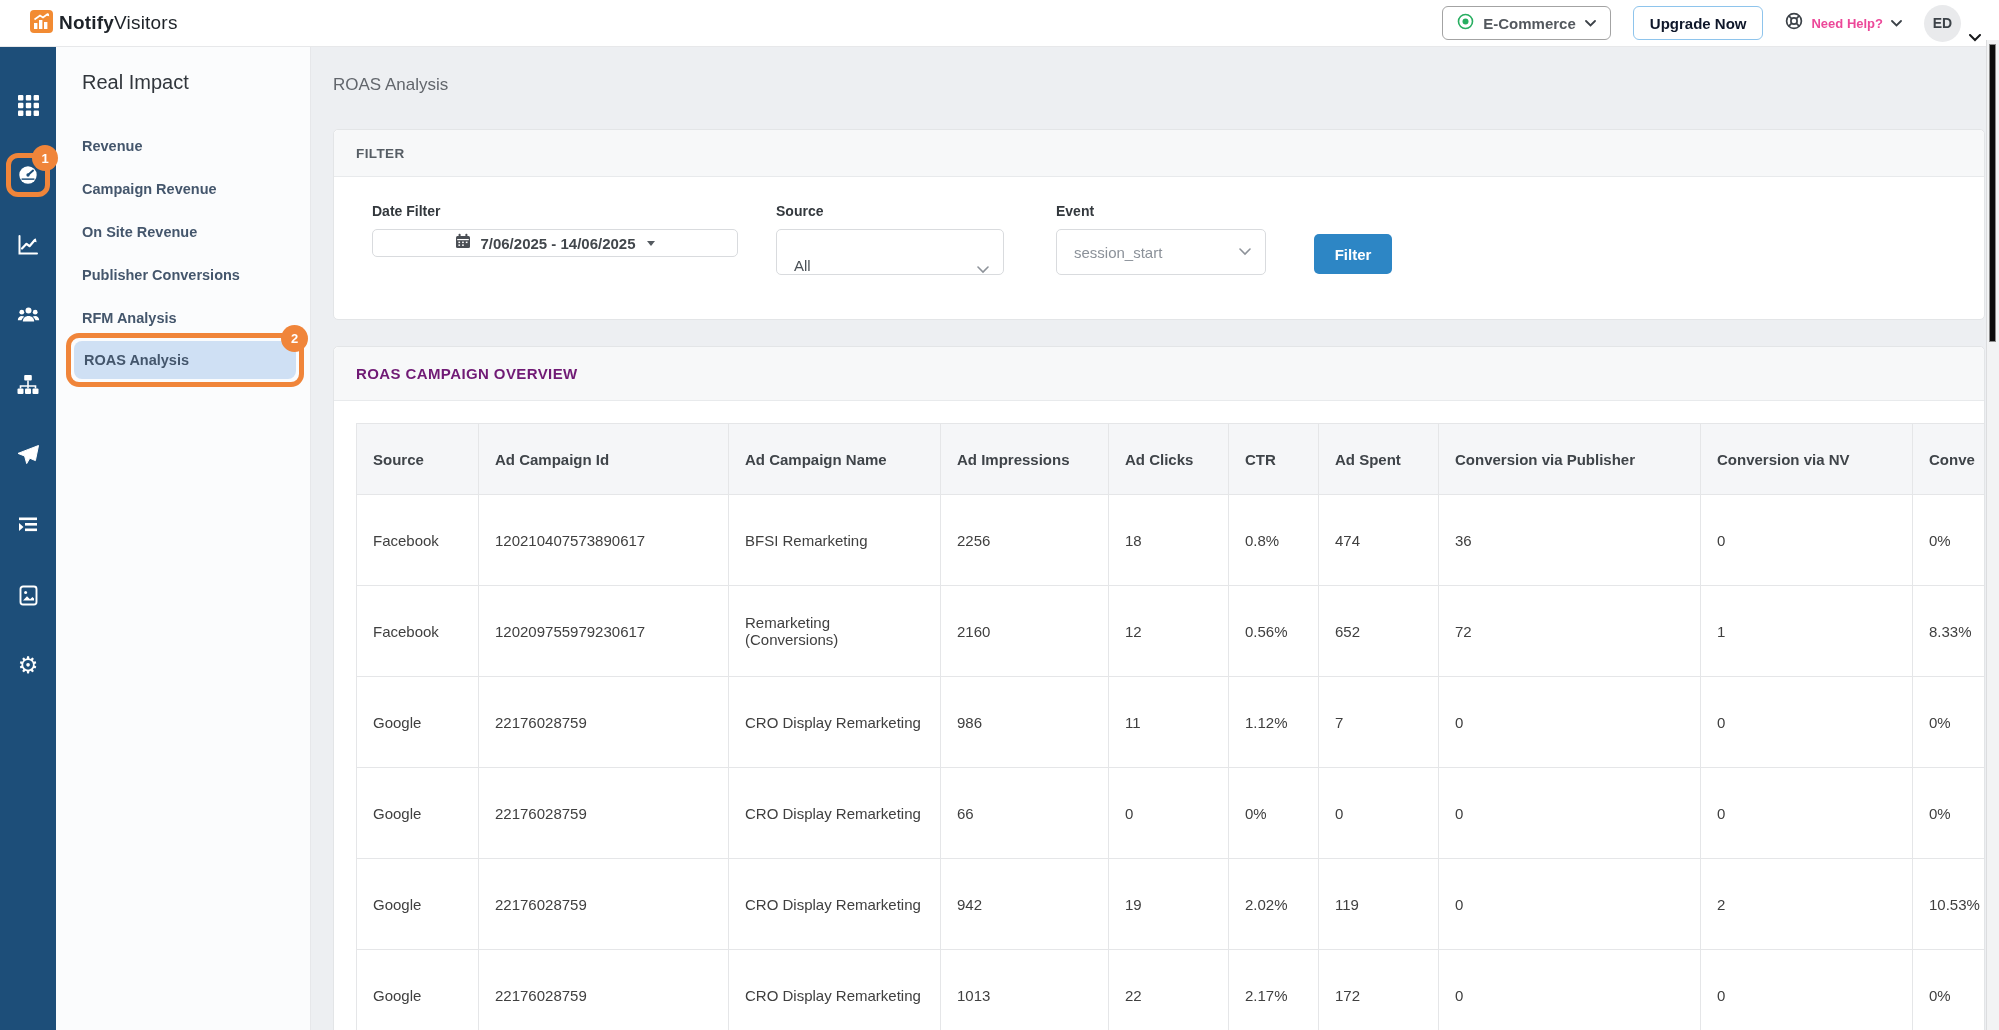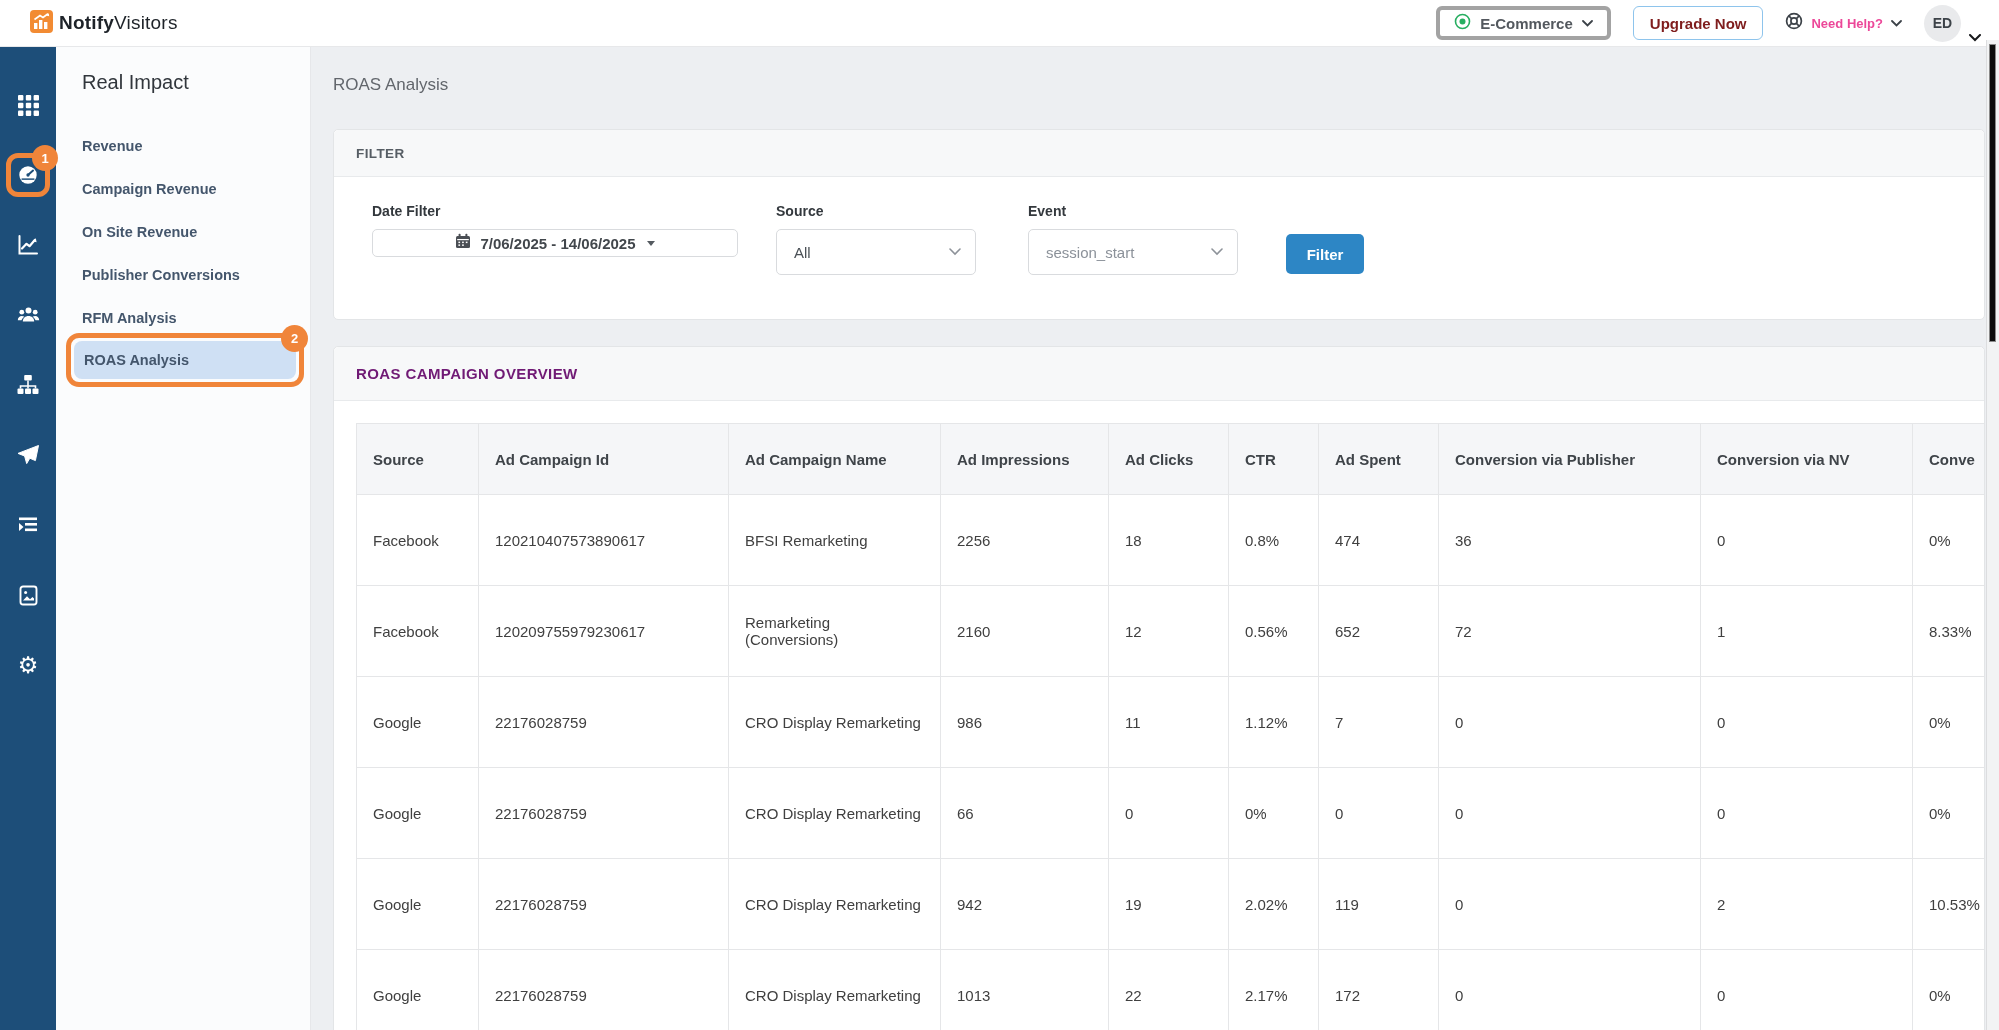--- a/index.html
+++ b/index.html
@@ -6,25 +6,25 @@
   html,body { width:1999px; height:1030px; overflow:hidden; background:#edeff2;
               font-family:"Liberation Sans", sans-serif; }
 
   
   .topbar { position:absolute; left:0; top:0; width:1999px; height:47px; background:#ffffff;
             border-bottom:1px solid #e7e8ea; z-index:30; display:flex; align-items:center; }
   .brand { display:flex; align-items:center; gap:6px; margin-left:30px; }
   .brand-text { font-size:19px; color:#1e2329; letter-spacing:.2px; }
   .brand-text b { font-weight:800; }
   .topbar-right { margin-left:auto; display:flex; align-items:center; gap:22px; margin-right:18px; }
-  .ws-pill { display:flex; align-items:center; gap:9px; border:4px solid #a3a3a3; border-radius:6px;
+  .ws-pill { display:flex; align-items:center; gap:9px; border:1px solid #a3a3a3; border-radius:6px;
              height:34px; padding:12px 14px; background:#fff; cursor:pointer; }
   .ws-pill .lbl { font-size:15px; font-weight:700; color:#53585e; }
   .upgrade-btn { height:34px; padding:0 16px; background:#fff; border:1px solid #8ec4ec; border-radius:6px;
-                 color:#7f1d1d; font-weight:800; font-size:15px; cursor:pointer; }
+                 color:#0f172a; font-weight:800; font-size:15px; cursor:pointer; }
   .help { display:flex; align-items:center; gap:8px; cursor:pointer; }
   .help .lbl { font-size:13px; font-weight:700; color:#ec4899; }
   .avatar-wrap { display:flex; align-items:flex-end; gap:8px; cursor:pointer; }
   .avatar { width:37px; height:37px; border-radius:50%; background:#e9eaec; color:#3c4248;
             font-size:14px; font-weight:800; display:flex; align-items:center; justify-content:center; }
 
   
   .rail { position:absolute; left:0; top:47px; bottom:0; width:56px; background:#1d4e79; z-index:20;
           display:flex; flex-direction:column; align-items:center; padding-top:36px; }
   .rail-item { width:44px; height:44px; display:flex; align-items:center; justify-content:center;
@@ -66,21 +66,21 @@
   .date-box { width:366px; height:28px; border:1px solid #d9dbde; border-radius:5px; background:#fff;
               display:flex; align-items:center; justify-content:center; gap:9px; cursor:pointer; }
   .date-text { font-size:15px; font-weight:700; color:#42474c; }
   .caret-down { width:0; height:0; border-left:4px solid transparent; border-right:4px solid transparent;
                 border-top:5px solid #555a60; margin-left:2px; }
   .sel-box { height:46px; border:1px solid #d9dbde; border-radius:5px; background:#fff;
              display:flex; align-items:center; padding:0 14px 0 17px; cursor:pointer; }
   .sel-text { font-size:15px; color:#4a5056; flex:1; }
   .sel-text.muted { color:#8b9199; }
   .f-gap1 { margin-left:38px; } .f-gap2 { margin-left:52px; } .f-gap3 { margin-left:48px; }
-  .src-box { width:200px; } .evt-box { width:210px; }
+  .src-box { width:228px;align-items:flex-end; } .evt-box { width:210px; }
   .filter-btn { width:78px; height:40px; margin-top:31px; background:#2d86c5; border:none; border-radius:5px;
                 color:#fff; font-size:15px; font-weight:700; cursor:pointer; }
 
   .table-card { margin-top:26px; height:800px; }
   .table-card .card-header { height:54px; display:flex; align-items:center; padding-left:22px;
                              font-size:15px; font-weight:800; color:#701a75; letter-spacing:.4px; }
   .table-wrap { padding:22px; overflow:hidden; }
   table.roas { border-collapse:collapse; table-layout:fixed; width:1716px; background:#fff; }
   table.roas th, table.roas td { border:1px solid #e5e6e8; text-align:left; padding:8px 16px;
                                  font-size:15px; overflow:hidden; }

